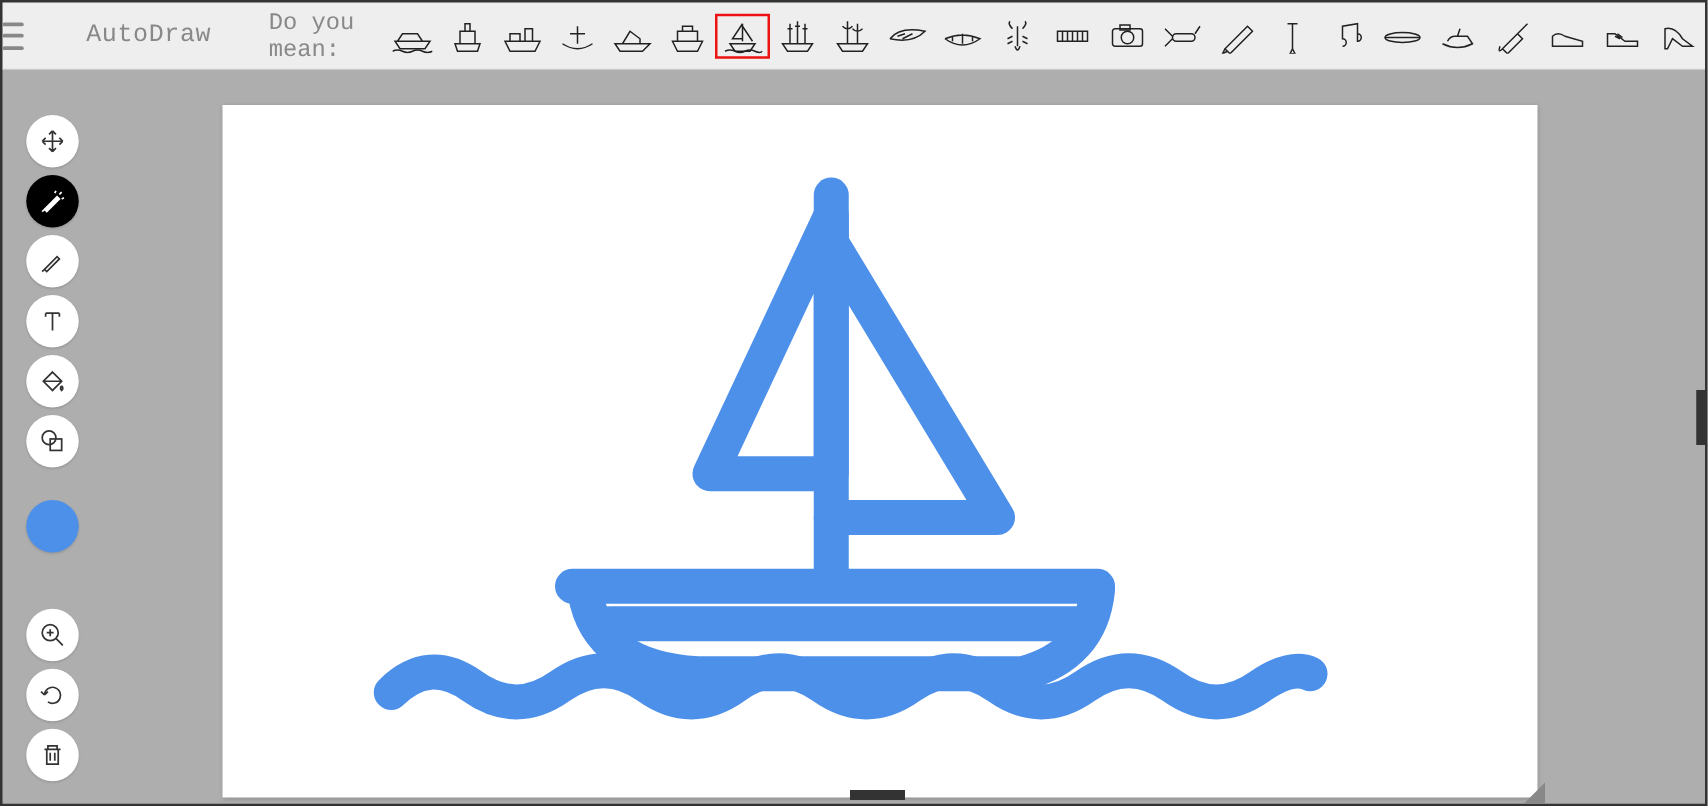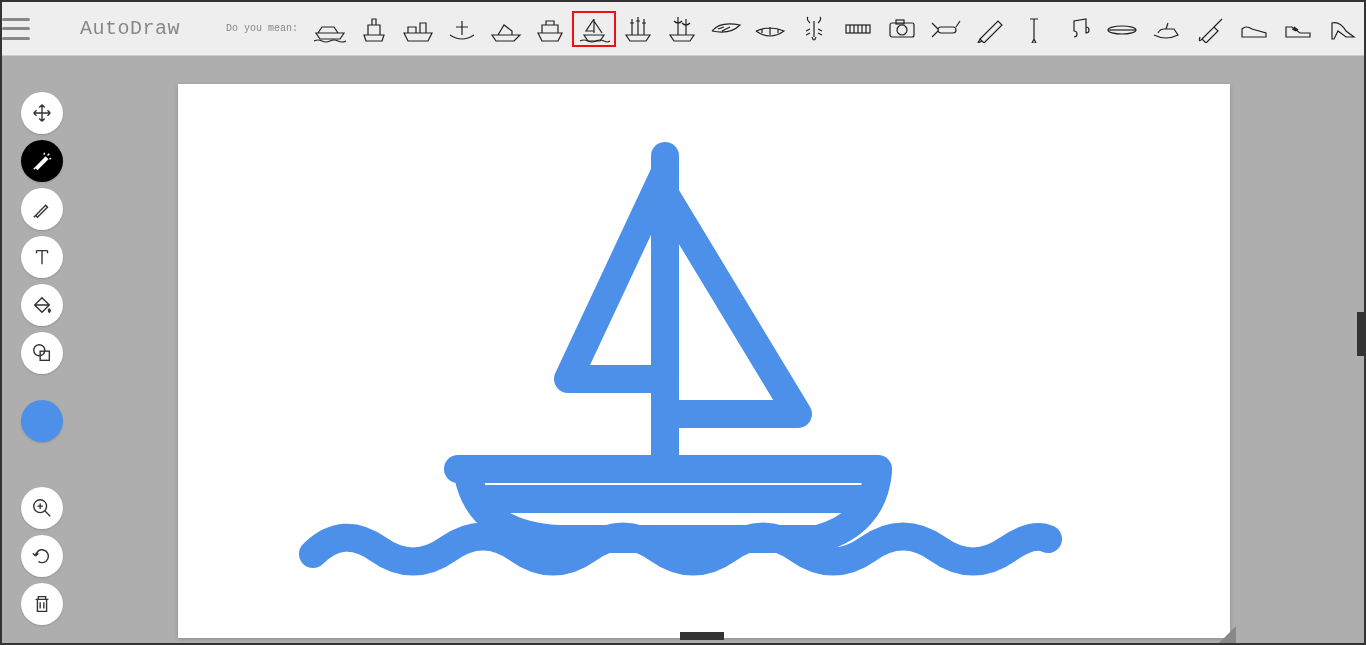--- a/index.html
+++ b/index.html
@@ -8,21 +8,21 @@
 
   
   .topbar {
     position: absolute; top: 0; left: 0; right: 0; height: 54px;
     background: #eee; display: flex; align-items: center;
     border-bottom: 1px solid #ccc;
   }
   .hamburger { width: 28px; height: 22px; display:flex; flex-direction:column; justify-content:space-between; cursor:pointer;}
   .hamburger span { display:block; height:3px; background:#888; border-radius:2px;}
   .app-title { font-size: 20px; color:#888; margin-left: 50px; letter-spacing: 0.5px;}
-  .prompt { font-size: 10px; color:#888; margin-left: 46px; margin-right: 10px;}
+  .prompt { font-size: 19px; color:#888; margin-left: 46px; margin-right: 10px;}
   .suggestions { display:flex; align-items:center; gap: 0; }
   .sugg { width:44px; height:36px; display:flex; align-items:center; justify-content:center; cursor:pointer; }
   .sugg.selected { border:2px solid #e11; }
   .sugg svg { width:32px; height:28px; }
 
   
   .tools { position:absolute; left:18px; top:90px; width:44px; display:flex; flex-direction:column; align-items:center; gap:6px;}
   .tool { width:42px; height:42px; border-radius:50%; background:#fff; display:flex; align-items:center; justify-content:center; cursor:pointer; box-shadow:0 1px 2px rgba(0,0,0,0.15);}
   .tool.active { background:#000; }
   .tool.active svg { stroke:#fff; fill:#fff;}

